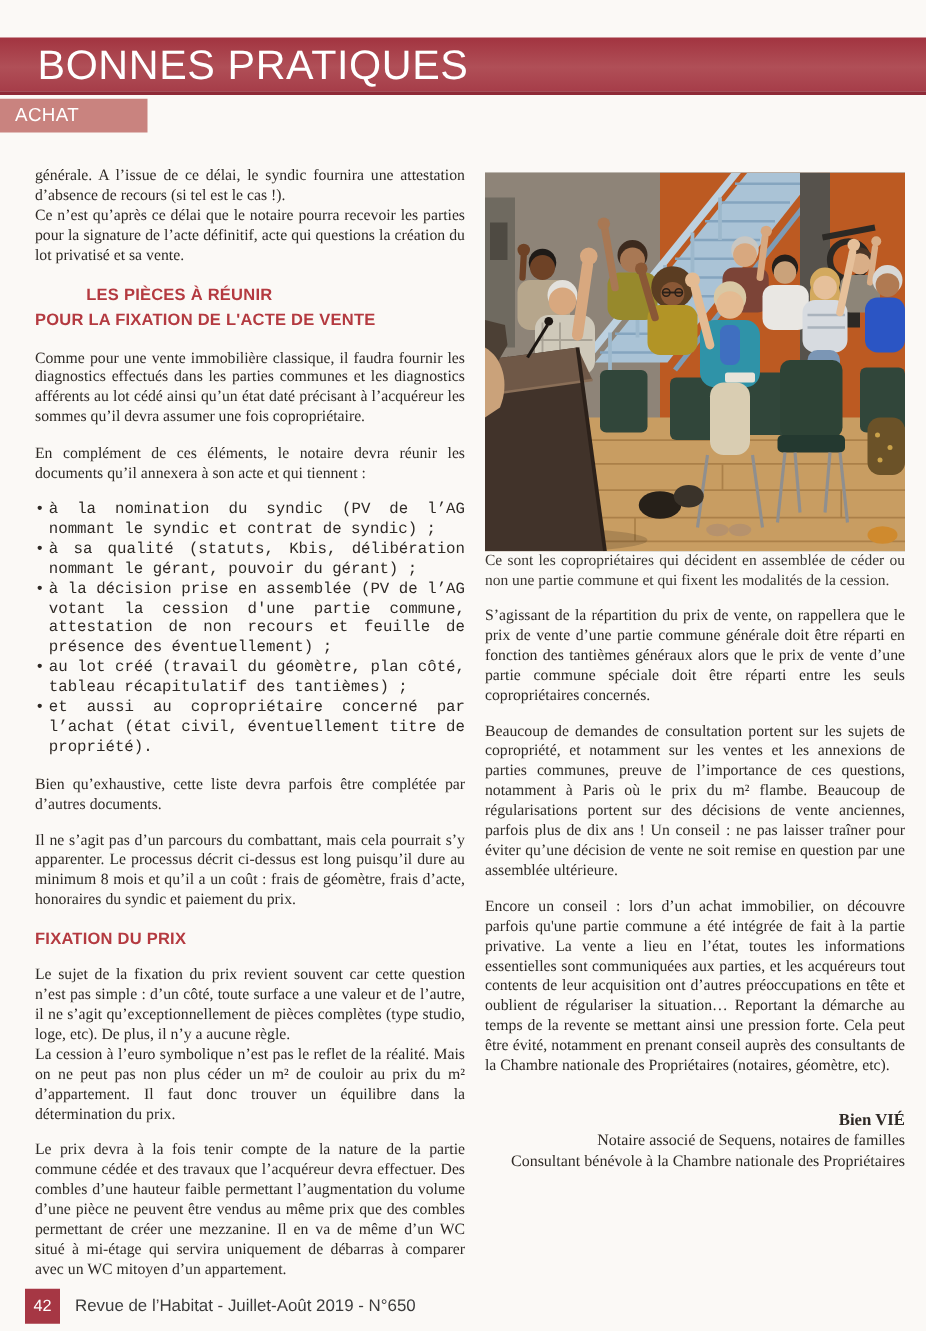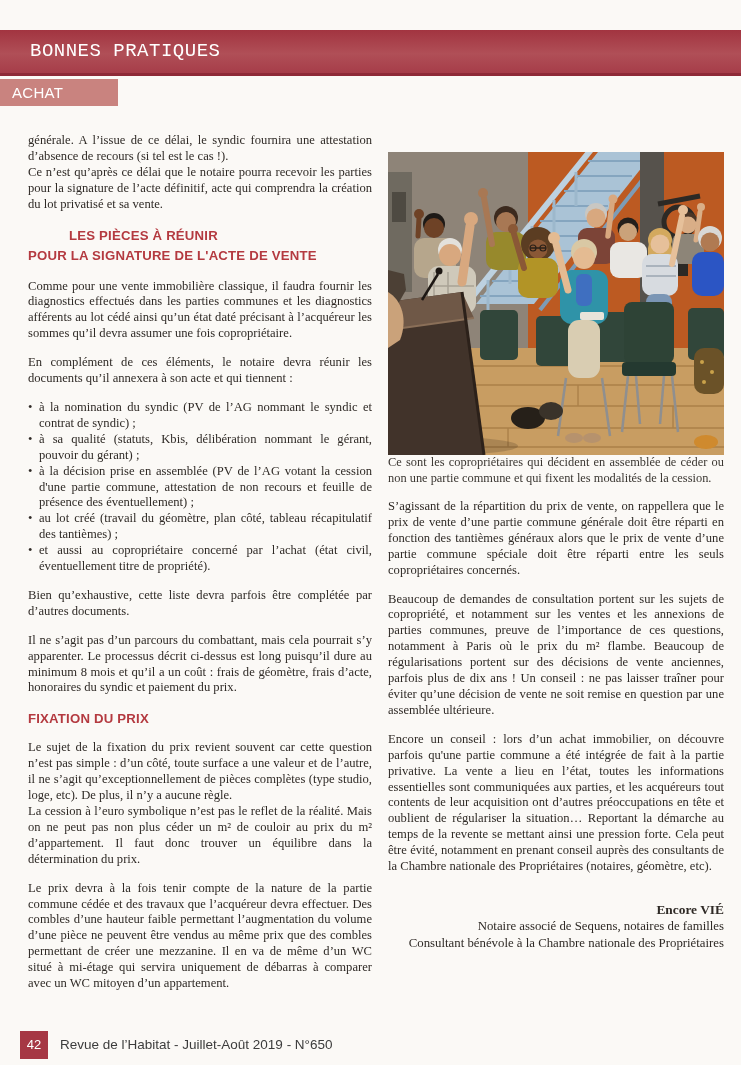--- a/index.html
+++ b/index.html
@@ -9,49 +9,49 @@
     font-family:"Liberation Serif", serif;color:#2f2a26;
   }
   
   .topbar{
     position:absolute;top:30px;left:0;width:741px;height:46px;
     background:linear-gradient(180deg,#a23440 0%,#b04f57 55%,#a63d49 100%);
     border-bottom:3px solid #8e2a37;box-sizing:border-box;
   }
   .topbar-title{
     display:block;padding-left:30px;line-height:43px;
-    font-family:Liberation Mono, monospace;font-size:19px;font-weight:500;
+    font-family:Liberation Sans, sans-serif;font-size:33px;font-weight:500;
     color:#ffffff;letter-spacing:0.5px;
   }
   .cat-bar{
     position:absolute;top:79px;left:0;width:118px;height:27px;
     background:#c9837f;
   }
   .cat-label{
     display:block;padding-left:12px;line-height:27px;
     font-family:"Liberation Sans", sans-serif;font-size:15px;color:#ffffff;
     letter-spacing:0.3px;
   }
   
   .col{position:absolute;text-align:justify;font-size:12.6px;line-height:15.9px;}
   .col-left{left:28px;top:133px;width:344px;}
-  .col-right{left:388px;top:152px;width:336px;}
+  .col-right{left:388px;top:138px;width:336px;}
   .col p{margin:0 0 13px 0;}
   .col p.nogap{margin-bottom:0;}
   .col p.smallgap{margin-bottom:13px;}
   .red-h{
     font-family:"Liberation Sans", sans-serif;font-weight:700;
     color:#b43a40;font-size:13.2px;line-height:19px;letter-spacing:0.2px;
     margin:0;text-align:left;
   }
   .red-h.first{margin:5px 0 0 0;padding-left:41px;}
   .red-h.second{margin:1px 0 14px 0;}
   .red-h.single{margin:6px 0 12px 0;}
   ul.bullets{list-style:none;margin:0 0 13px 0;padding:0;}
-  ul.bullets li{position:relative;padding-left:11px;margin:0;}
+  ul.bullets li{position:relative;padding-left:11px;margin:0;font-family:Liberation Mono, monospace;}
   ul.bullets li::before{content:"\2022";position:absolute;left:0;top:0;}
   
   .photo-frame{width:336px;height:303px;overflow:hidden;background:#8e8478;}
   .caption{margin-top:7px;font-size:12.4px;line-height:15.5px;color:#3a3631;text-align:justify;}
   .after-photo{margin-top:26px;}
   
   .signature{margin-top:26px;text-align:right;font-size:12.8px;line-height:17px;}
   .sig-name{font-weight:700;font-size:13.4px;}
   
   .footer{position:absolute;left:12px;top:1029px;width:741px;height:30px;}
@@ -73,24 +73,24 @@
   <div class="topbar">
     <span class="topbar-title">BONNES PRATIQUES</span>
   </div>
 
   <div class="cat-bar">
     <span class="cat-label">ACHAT</span>
   </div>
 
   <div class="col col-left">
     <p class="nogap">générale. A l’issue de ce délai, le syndic fournira une attestation d’absence de recours (si tel est le cas !).</p>
-    <p>Ce n’est qu’après ce délai que le notaire pourra recevoir les parties pour la signature de l’acte définitif, acte qui comprendra la création du lot privatisé et sa vente.</p>
+    <p>Ce n’est qu’après ce délai que le notaire pourra recevoir les parties pour la signature de l’acte définitif, acte qui questions la création du lot privatisé et sa vente.</p>
 
     <h3 class="red-h first">LES PIÈCES À RÉUNIR</h3>
-    <h3 class="red-h second">POUR LA SIGNATURE DE L'ACTE DE VENTE</h3>
+    <h3 class="red-h second">POUR LA FIXATION DE L'ACTE DE VENTE</h3>
 
     <p>Comme pour une vente immobilière classique, il faudra fournir les diagnostics effectués dans les parties communes et les diagnostics afférents au lot cédé ainsi qu’un état daté précisant à l’acquéreur les sommes qu’il devra assumer une fois copropriétaire.</p>
     <p class="smallgap">En complément de ces éléments, le notaire devra réunir les documents qu’il annexera à son acte et qui tiennent :</p>
 
     <ul class="bullets">
       <li>à la nomination du syndic (PV de l’AG nommant le syndic et contrat de syndic) ;</li>
       <li>à sa qualité (statuts, Kbis, délibération nommant le gérant, pouvoir du gérant) ;</li>
       <li>à la décision prise en assemblée (PV de l’AG votant la cession d'une partie commune, attestation de non recours et feuille de présence des éventuellement) ;</li>
       <li>au lot créé (travail du géomètre, plan côté, tableau récapitulatif des tantièmes) ;</li>
       <li>et aussi au copropriétaire concerné par l’achat (état civil, éventuellement titre de propriété).</li>
@@ -280,21 +280,21 @@
       </svg>
     </div>
 
     <p class="caption">Ce sont les copropriétaires qui décident en assemblée de céder ou non une partie commune et qui fixent les modalités de la cession.</p>
 
     <p class="after-photo">S’agissant de la répartition du prix de vente, on rappellera que le prix de vente d’une partie commune générale doit être réparti en fonction des tantièmes généraux alors que le prix de vente d’une partie commune spéciale doit être réparti entre les seuls copropriétaires concernés.</p>
     <p>Beaucoup de demandes de consultation portent sur les sujets de copropriété, et notamment sur les ventes et les annexions de parties communes, preuve de l’importance de ces questions, notamment à Paris où le prix du m² flambe. Beaucoup de régularisations portent sur des décisions de vente anciennes, parfois plus de dix ans ! Un conseil : ne pas laisser traîner pour éviter qu’une décision de vente ne soit remise en question par une assemblée ultérieure.</p>
     <p>Encore un conseil : lors d’un achat immobilier, on découvre parfois qu'une partie commune a été intégrée de fait à la partie privative. La vente a lieu en l’état, toutes les informations essentielles sont communiquées aux parties, et les acquéreurs tout contents de leur acquisition ont d’autres préoccupations en tête et oublient de régulariser la situation… Reportant la démarche au temps de la revente se mettant ainsi une pression forte. Cela peut être évité, notamment en prenant conseil auprès des consultants de la Chambre nationale des Propriétaires (notaires, géomètre, etc).</p>
 
     <div class="signature">
-      <div class="sig-name">Encore VIÉ</div>
+      <div class="sig-name">Bien VIÉ</div>
       <div>Notaire associé de Sequens, notaires de familles</div>
       <div>Consultant bénévole à la Chambre nationale des Propriétaires</div>
     </div>
   </div>
 
   <div class="footer">
     <div class="page-num">42</div>
     <div class="issue">Revue de l’Habitat - Juillet-Août 2019 - N°650</div>
   </div>
 

